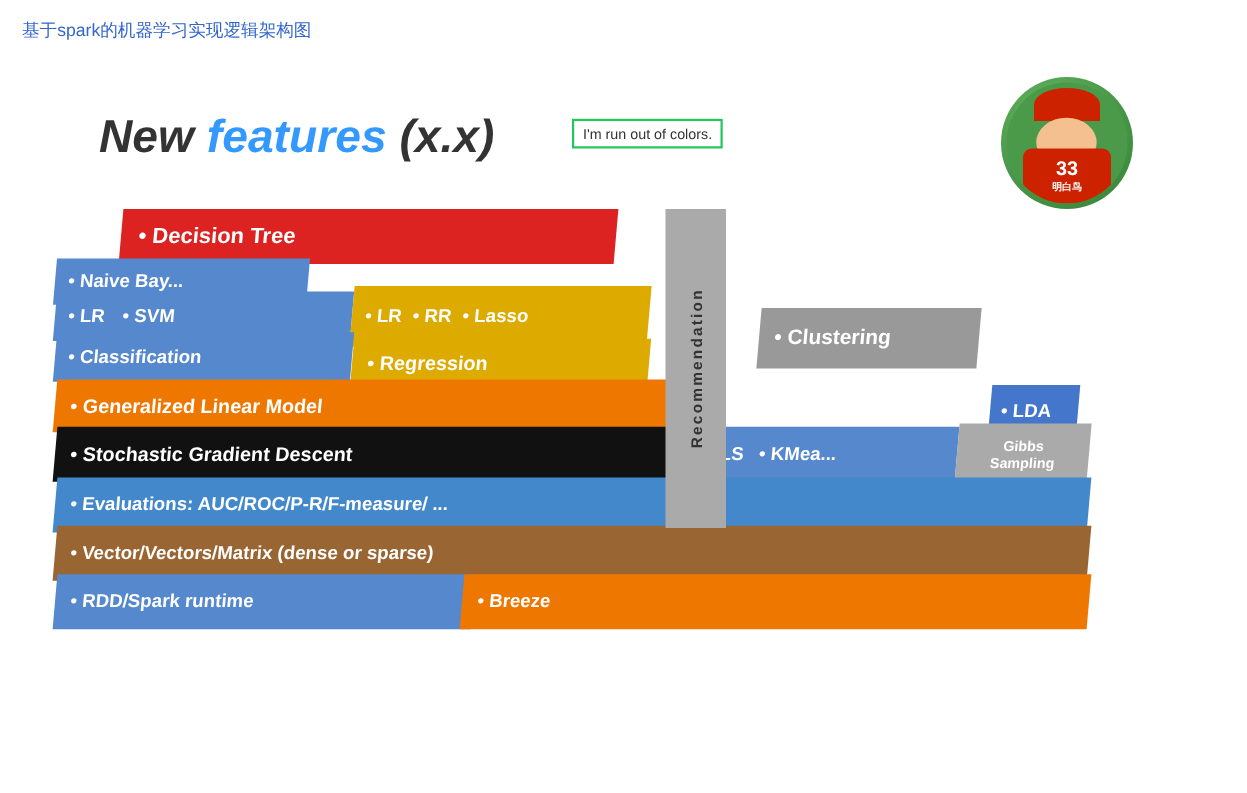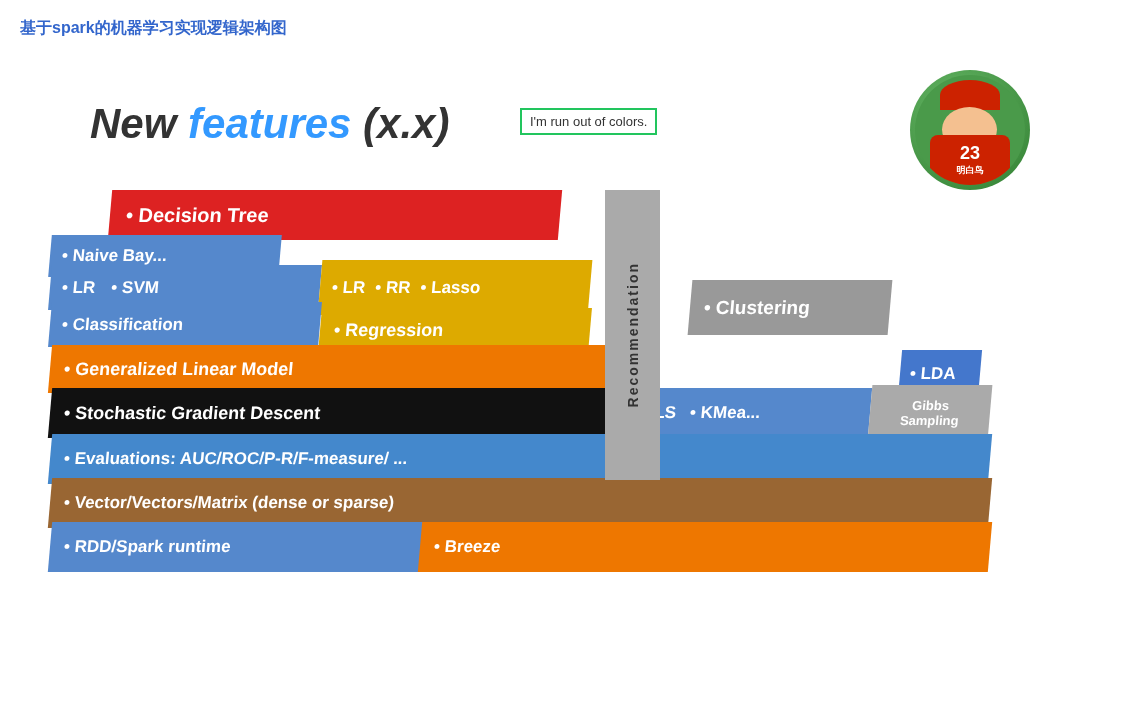--- a/index.html
+++ b/index.html
@@ -11,21 +11,21 @@
       overflow: hidden;
       position: relative;
     }
 
     .page-title {
       position: absolute;
       top: 18px;
       left: 20px;
       color: #3366cc;
       font-size: 16px;
-      font-weight: bold;
+      font-weight: normal;
     }
 
     .main-content {
       position: absolute;
       top: 60px;
       left: 30px;
       width: 1050px;
       height: 640px;
     }
 
@@ -391,21 +391,21 @@
 
   <div class="run-out-box">I'm run out of colors.</div>
 
   <div class="avatar">
     <div class="avatar-inner">
       <div class="cap"></div>
 
       <div style="position:absolute; top:32px; width:55px; height:45px; background:#f4c090; border-radius:50%; left:27px;"></div>
 
       <div style="position:absolute; bottom:0; width:80px; height:50px; background:#cc2200; border-radius:8px 8px 0 0; display:flex; align-items:center; justify-content:center; color:#fff; font-size:18px; font-weight:bold; flex-direction:column;">
-        <span>23</span>
+        <span>33</span>
         <span style="font-size:9px;">明白鸟</span>
       </div>
     </div>
   </div>
 
   <div class="recommendation-bar">
     <span class="recommendation-text">Recommendation</span>
   </div>
 
   <div class="decision-tree">• Decision Tree</div>

